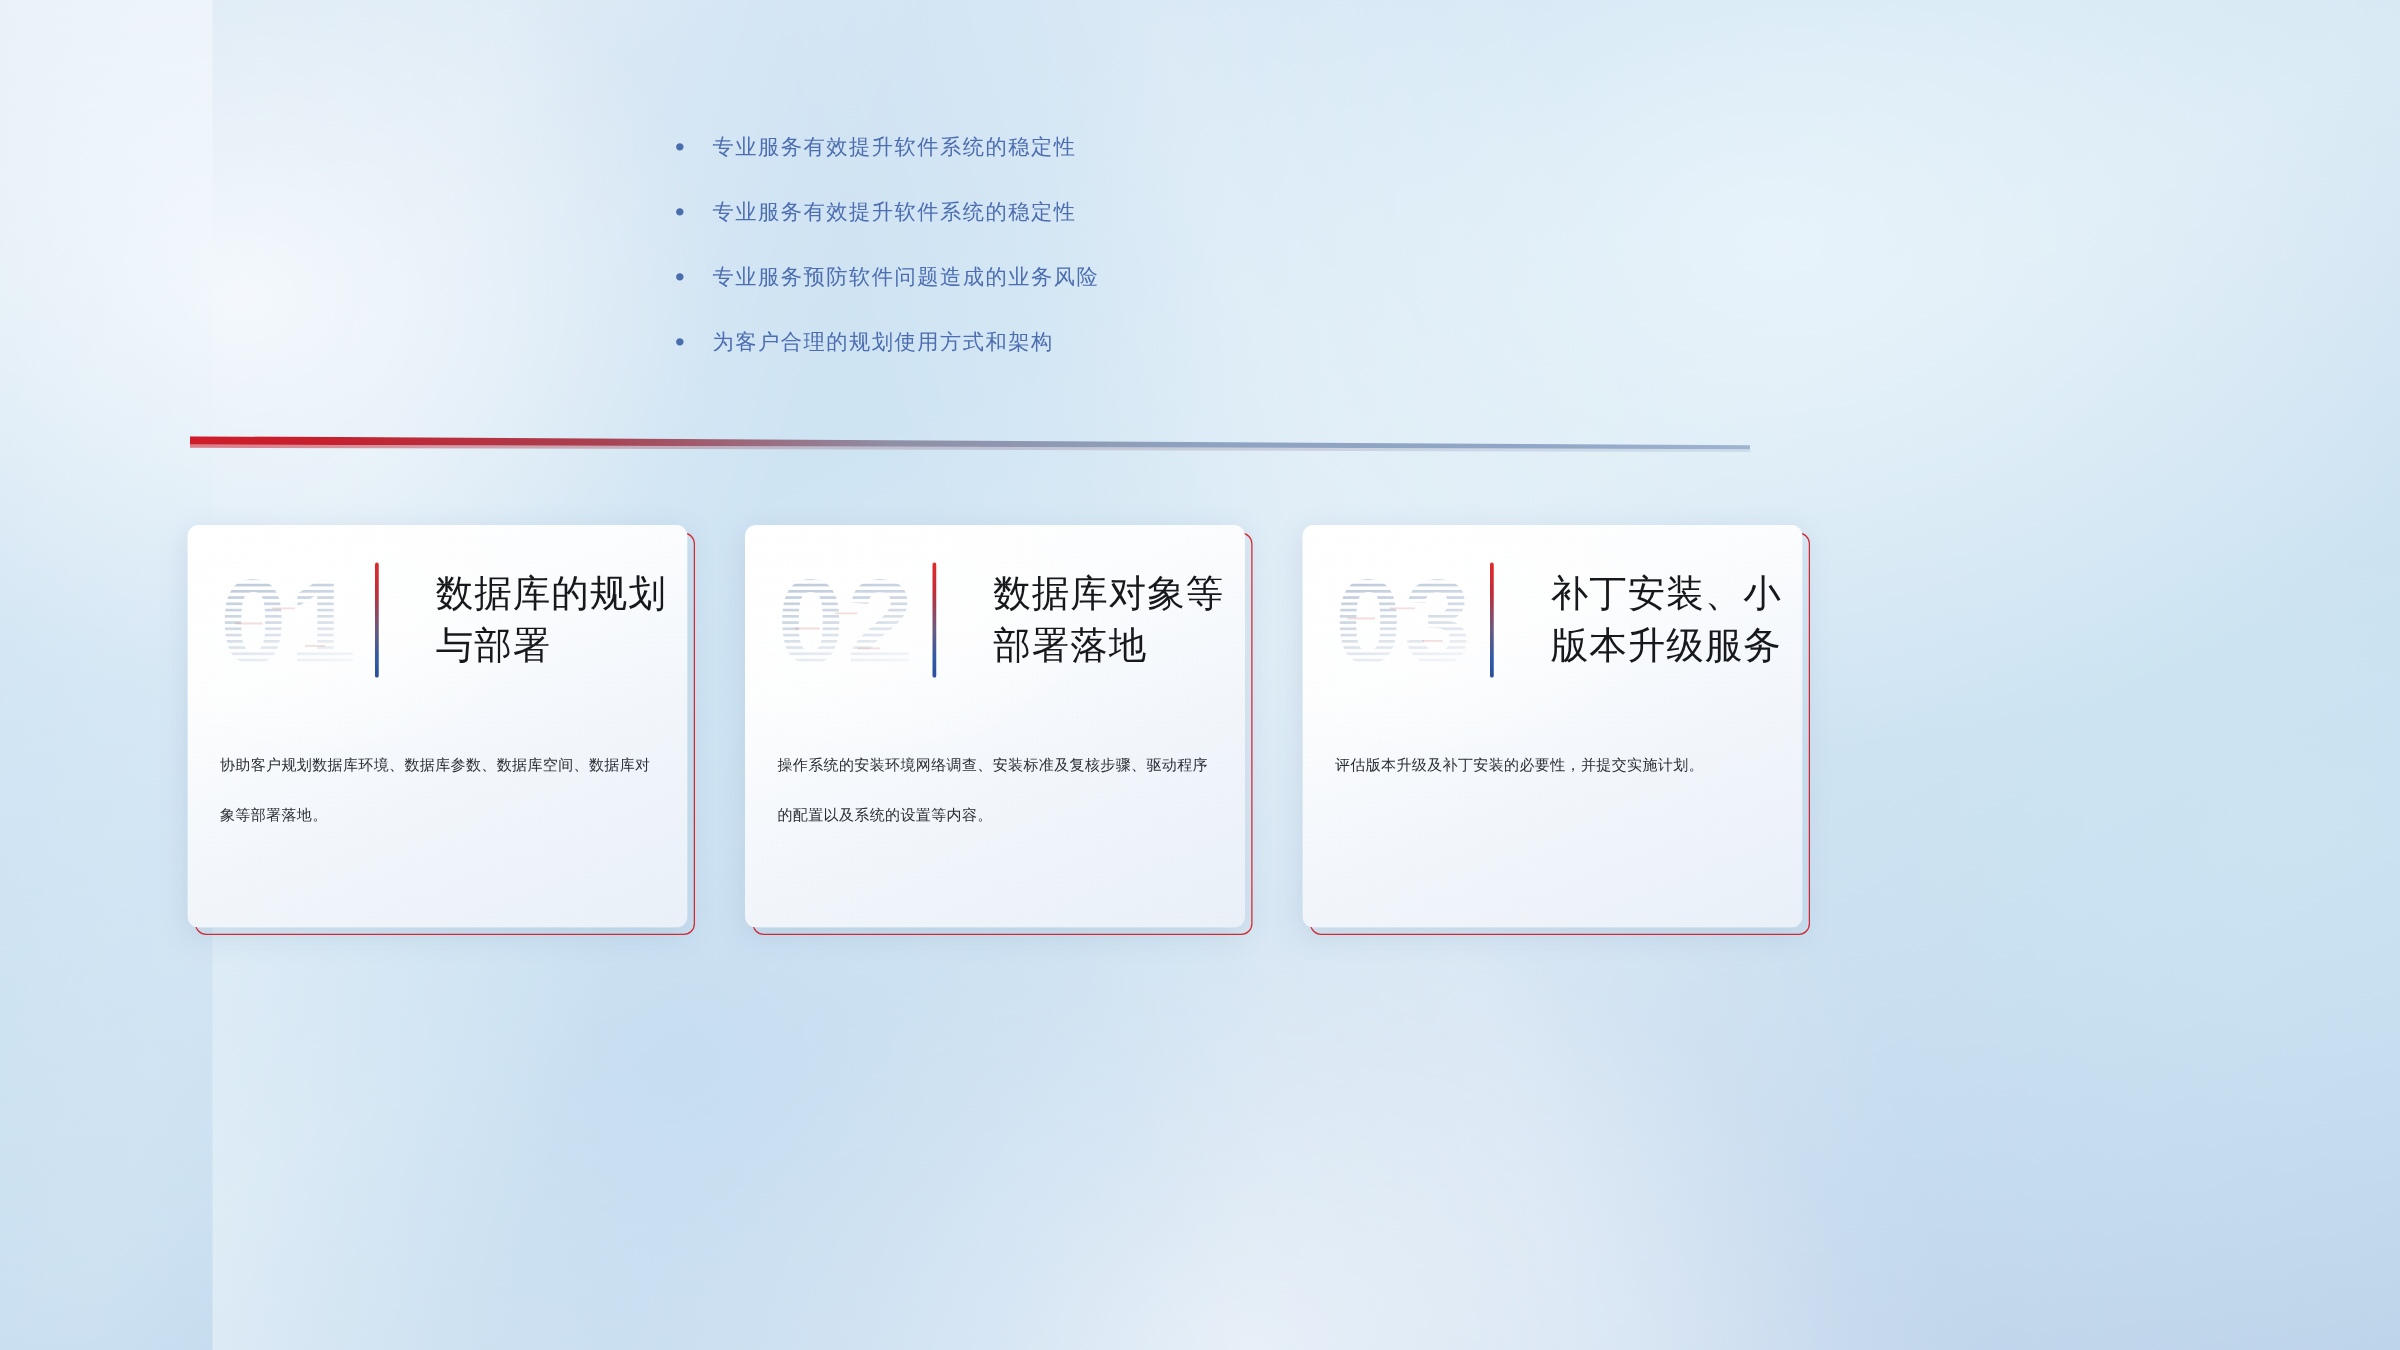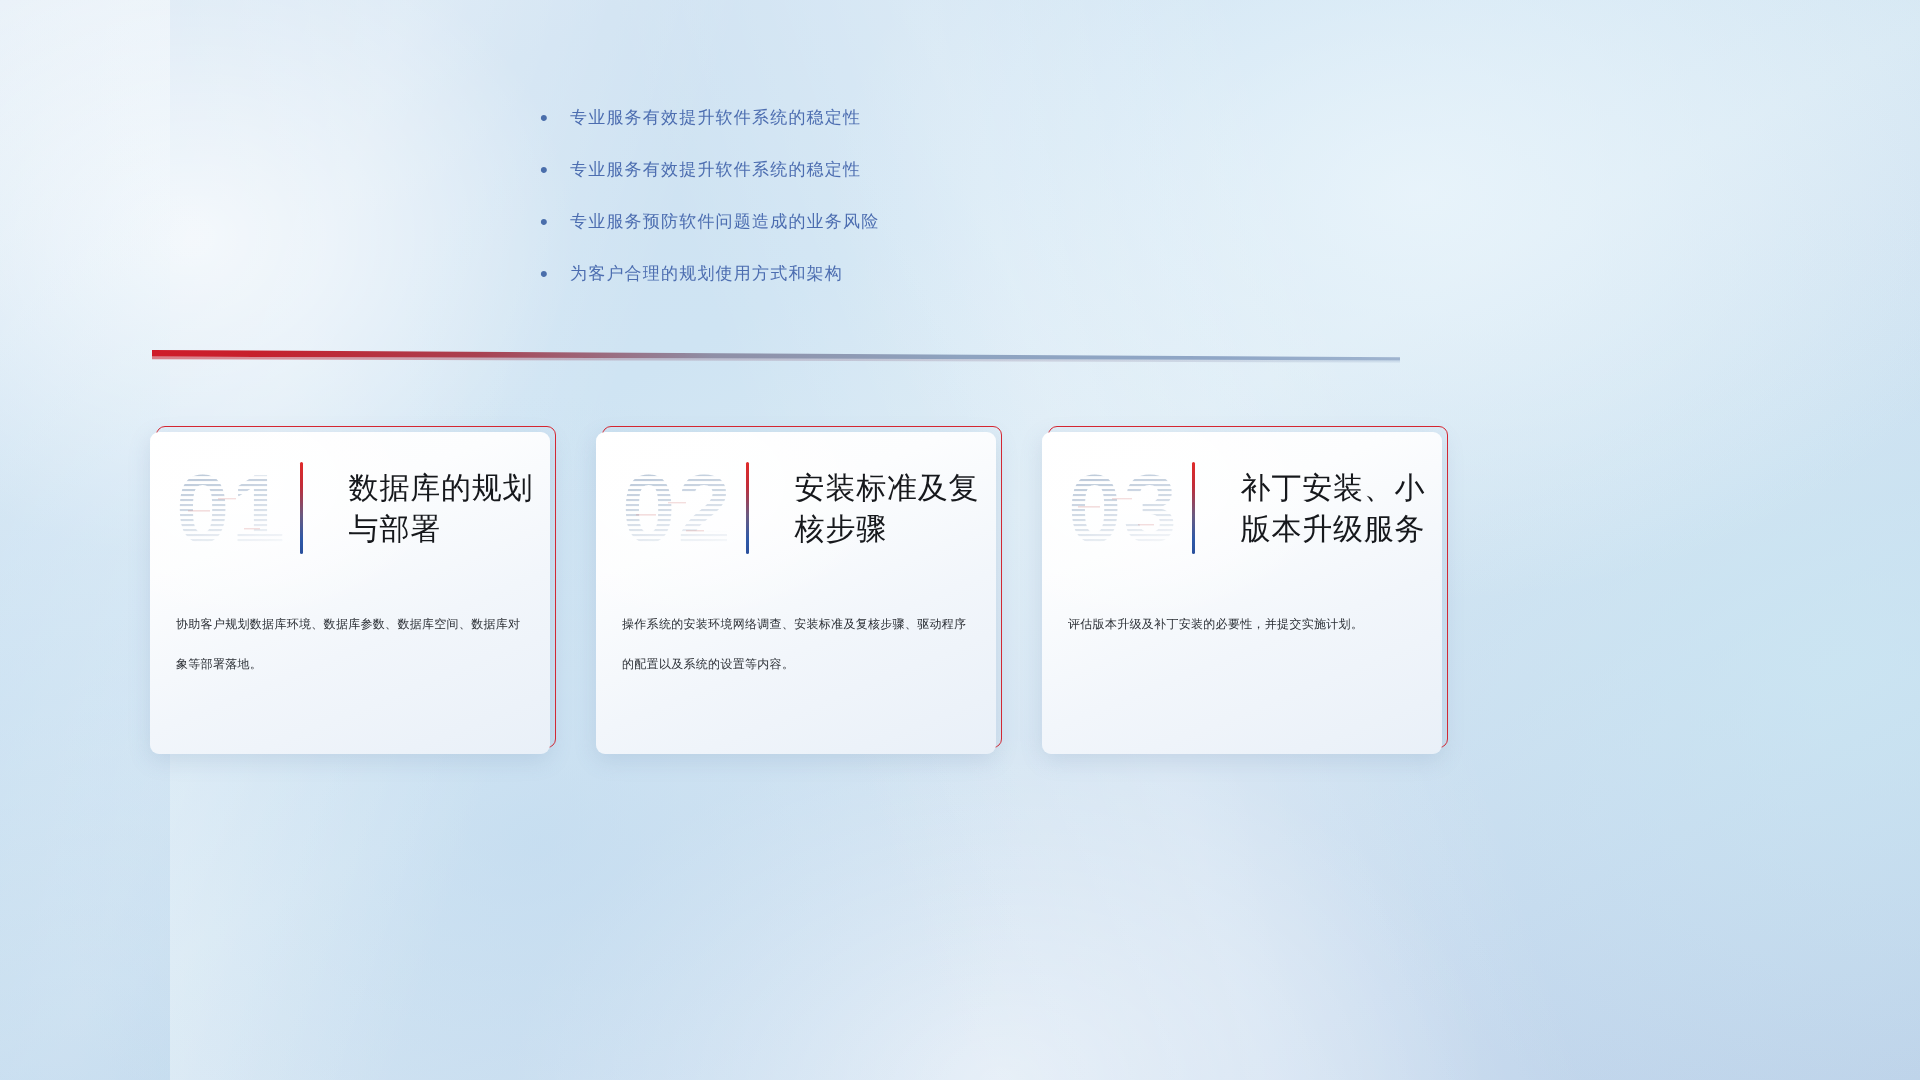--- a/index.html
+++ b/index.html
@@ -104,21 +104,21 @@
   .card-accent {
     position:absolute;
     left:6px; top:6px;
     width:400px; height:322px;
     border:1.6px solid #d8252f;
     border-radius:9px;
     box-sizing:border-box;
   }
   .card-body {
     position:absolute;
-    left:0; top:12px;
+    left:0; top:0;
     width:400px; height:322px;
     border-radius:9px;
     background:
       radial-gradient(ellipse 300px 200px at 22% 16%, rgba(255,255,255,0.96) 0%, rgba(255,255,255,0.0) 70%),
       linear-gradient(158deg, #ffffff 0%, #fcfdfe 30%, #f2f6fb 62%, #e9f0f8 100%);
     box-shadow:0 6px 22px rgba(90,120,160,0.17);
     overflow:hidden;
   }
 
   
@@ -288,21 +288,21 @@
                 <text x="2" y="88" font-family="'Liberation Sans',sans-serif" font-size="96" font-weight="700" letter-spacing="2" fill="url(#stripes02)">02</text>
               </g>
               <g opacity="0.20">
                 <rect x="16" y="60" width="20" height="1.6" fill="#c2524f"></rect>
                 <rect x="48" y="48" width="18" height="1.4" fill="#c2524f"></rect>
                 <rect x="66" y="76" width="18" height="1.4" fill="#c2524f"></rect>
               </g>
             </svg>
           </div>
           <div class="card-rule"></div>
-          <div class="card-title">安装标准及复核步骤</div>
+          <div class="card-title">数据库对象等部署落地</div>
         </div>
         <div class="card-text">操作系统的安装环境网络调查、安装标准及复核步骤、驱动程序的配置以及系统的设置等内容。</div>
       </div>
     </div>
 
     <div class="card">
       <div class="card-accent"></div>
       <div class="card-body">
         <div class="card-head">
           <div class="card-num">

